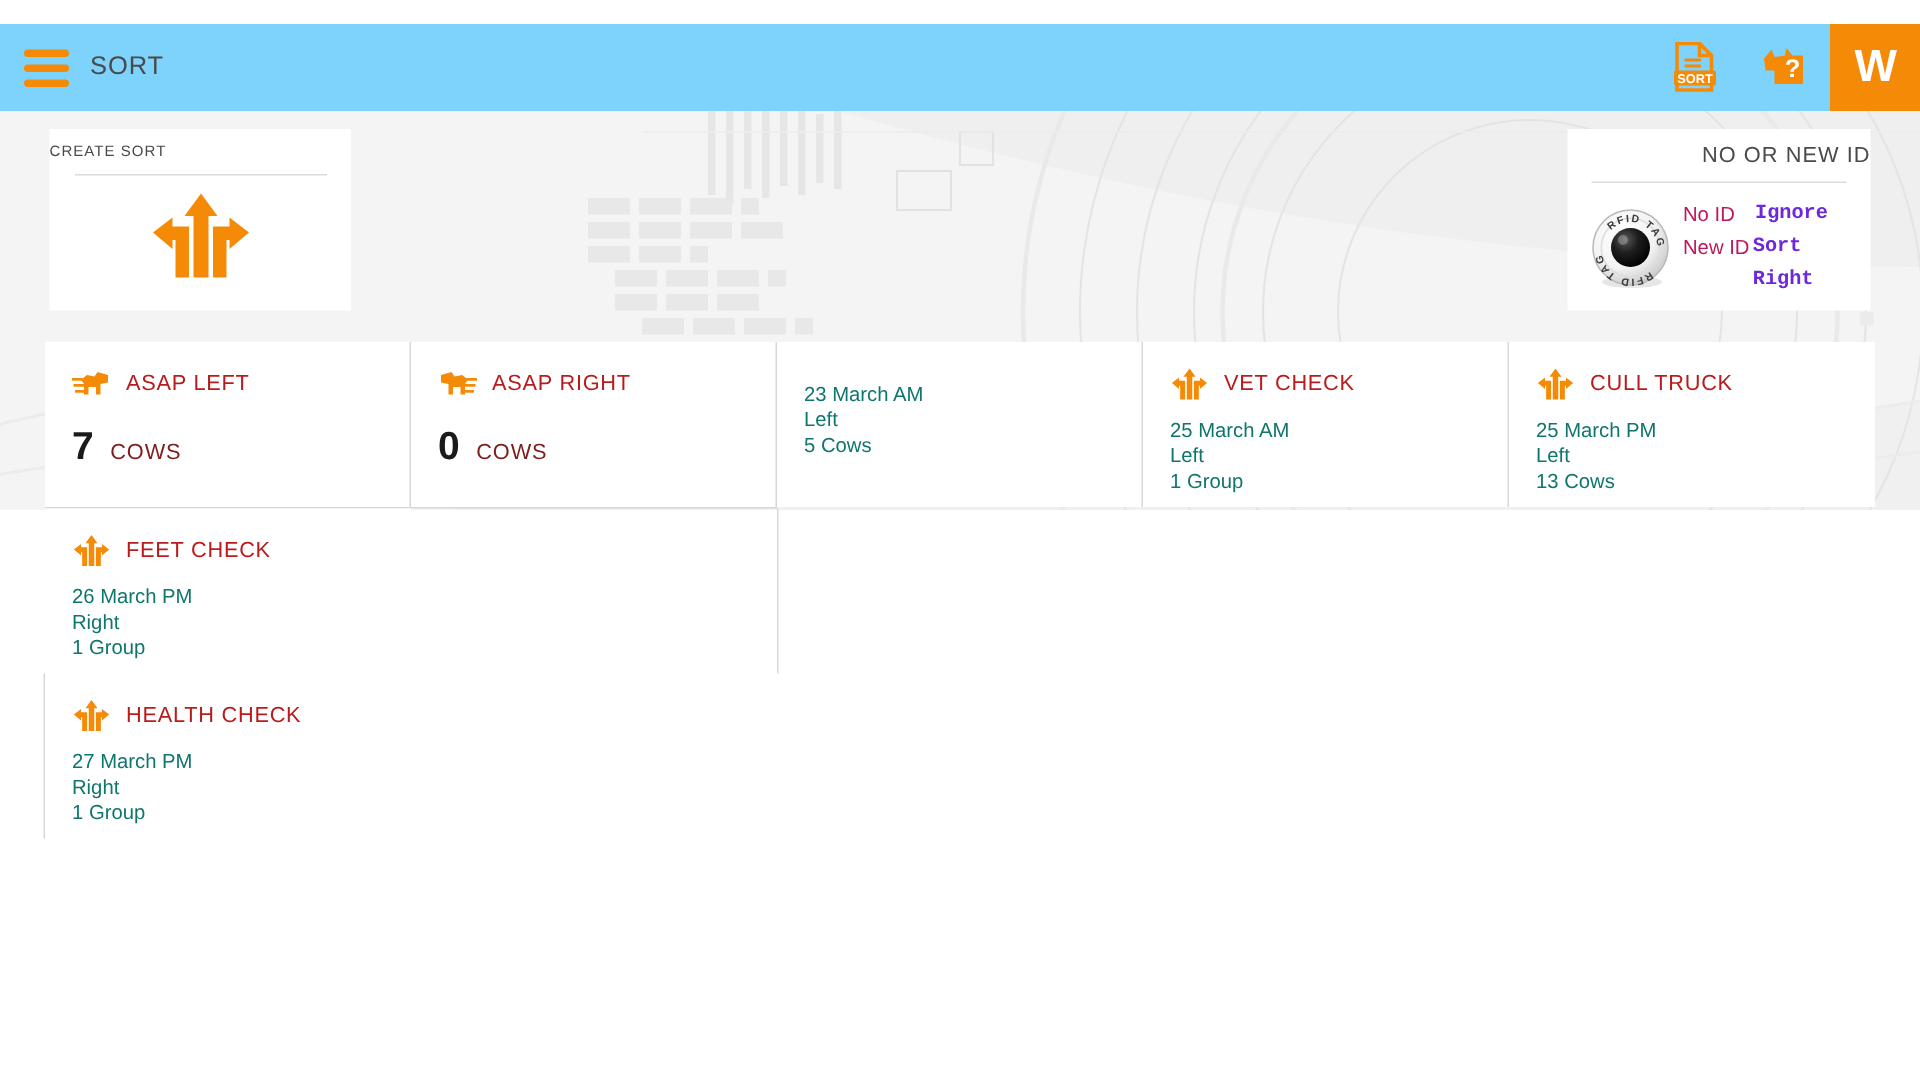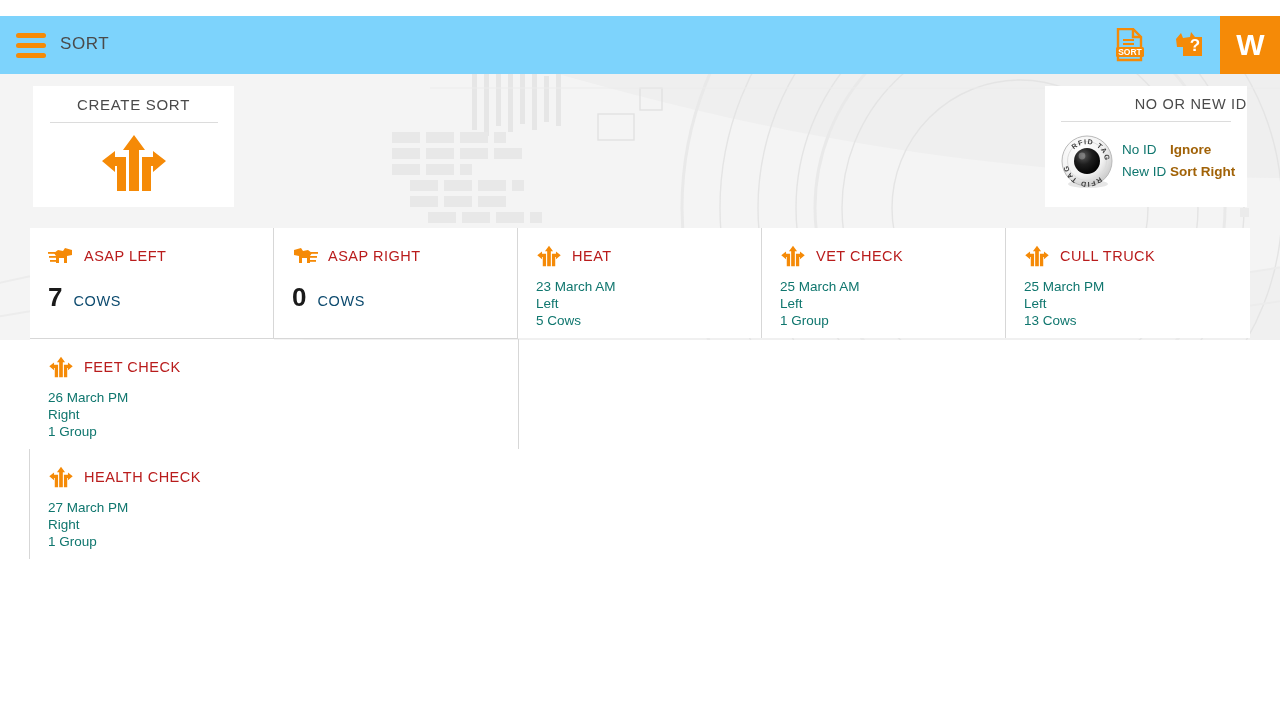--- a/index.html
+++ b/index.html
@@ -95,22 +95,21 @@
   
   .create-sort {
     position: absolute;
     left: 33px; top: 86px;
     width: 201px; height: 121px;
     background: #ffffff;
     z-index: 10;
     cursor: pointer;
   }
   .create-sort .cs-title {
-    text-align: center;
-    font-size: 15px;
+    font-size: 10px;
     letter-spacing: 0.7px;
     color: #4a4a4a;
     padding-top: 10px;
   }
   .cs-rule {
     width: 168px; height: 1px;
     background: #dcdcdc;
     margin: 9px auto 0;
   }
   .cs-icon {
@@ -145,22 +144,22 @@
     padding: 10px 0 0 13px;
   }
   .rfid-wrap { width: 58px; height: 58px; flex: 0 0 auto; }
   .nid-rows {
     margin-left: 6px;
     font-size: 13.5px;
     color: #2b2b2b;
     line-height: 22px;
   }
   .nid-row { display: flex; }
-  .nid-label { color: #0f766e; width: 48px; }
-  .nid-value { font-weight: bold; color: #a16207; }
+  .nid-label { color: #be185d; width: 48px; }
+  .nid-value { font-weight: bold; color: #6d28d9; font-family: Liberation Mono, monospace; }
 
   
   .grid {
     position: absolute;
     left: 30px; top: 228px;
     width: 1220px;
     z-index: 10;
   }
   .grid-row {
     display: flex;
@@ -222,21 +221,21 @@
   .count-num {
     font-size: 26px;
     font-weight: bold;
     color: #1a1a1a;
     line-height: 1;
   }
   .count-unit {
     margin-left: 11px;
     font-size: 14.5px;
     letter-spacing: 0.6px;
-    color: #0c4a6e;
+    color: #7f1d1d;
   }
 
   .detail-lines {
     margin-top: 10px;
     font-size: 13.5px;
     line-height: 17px;
     color: #0f766e;
   }
   .detail-lines div { white-space: nowrap; }
 </style>
@@ -484,30 +483,20 @@
           </span>
           <span class="card-title">ASAP RIGHT</span>
         </div>
         <div class="count-line">
           <span class="count-num">0</span>
           <span class="count-unit">COWS</span>
         </div>
       </div>
 
       <div class="card">
-        <div class="card-head">
-          <span class="card-icon">
-            <svg width="26" height="22" viewBox="0 0 68 60">
-              <path d="M34 2 L45 17 L39 17 L39 58 L29 58 L29 17 L23 17 Z" fill="#f58a07"></path>
-              <path d="M2 28 L15 18 L15 24 L26 24 L26 58 L17 58 L17 33 L15 33 L15 39 Z" fill="#f58a07"></path>
-              <path d="M66 28 L53 18 L53 24 L42 24 L42 58 L51 58 L51 33 L53 33 L53 39 Z" fill="#f58a07"></path>
-            </svg>
-          </span>
-          <span class="card-title">HEAT</span>
-        </div>
         <div class="detail-lines">
           <div>23 March AM</div>
           <div>Left</div>
           <div>5 Cows</div>
         </div>
       </div>
 
       <div class="card">
         <div class="card-head">
           <span class="card-icon">

